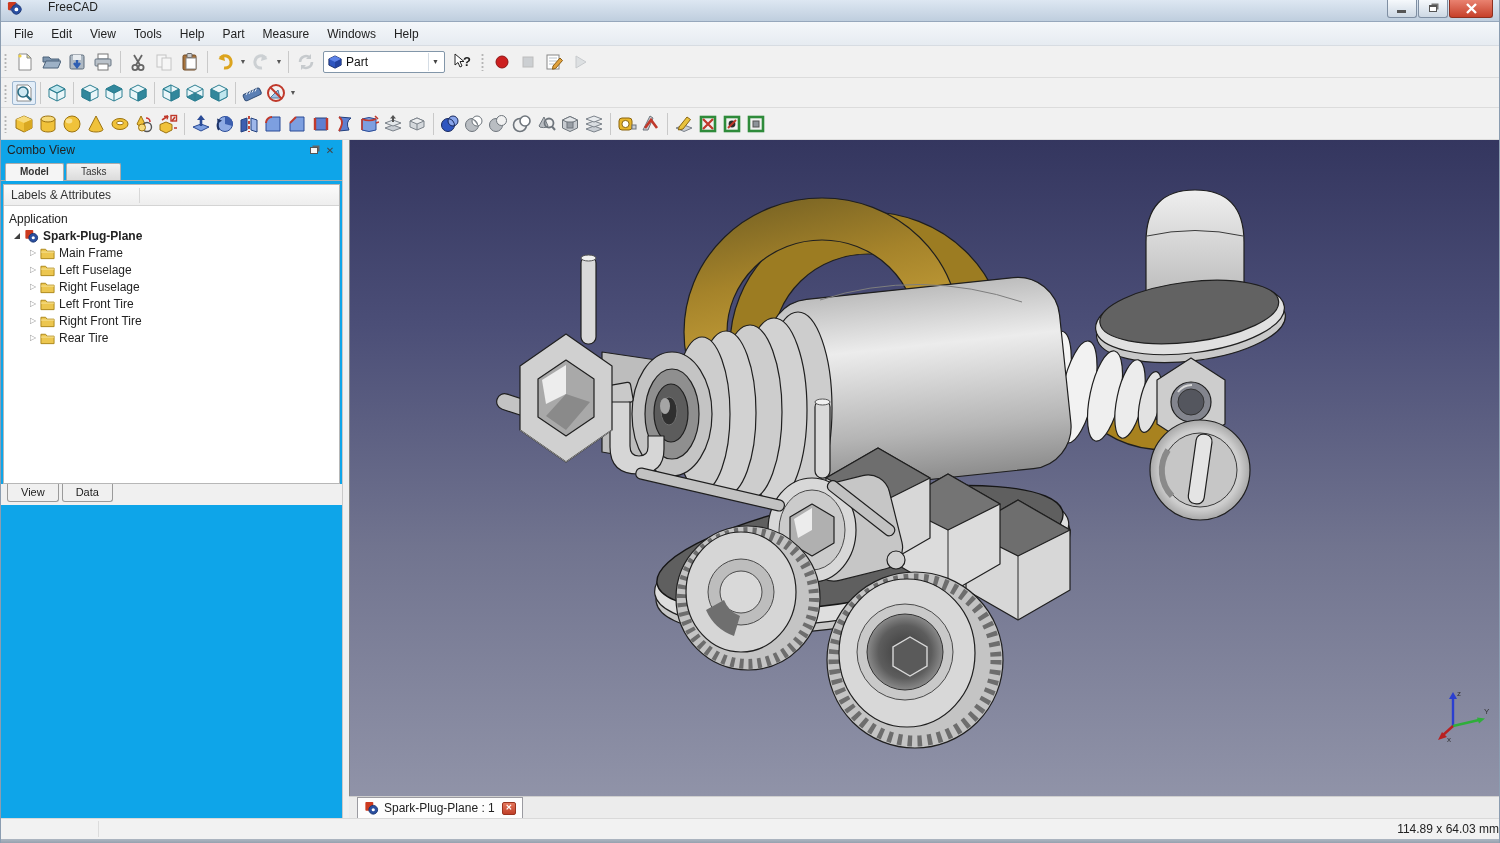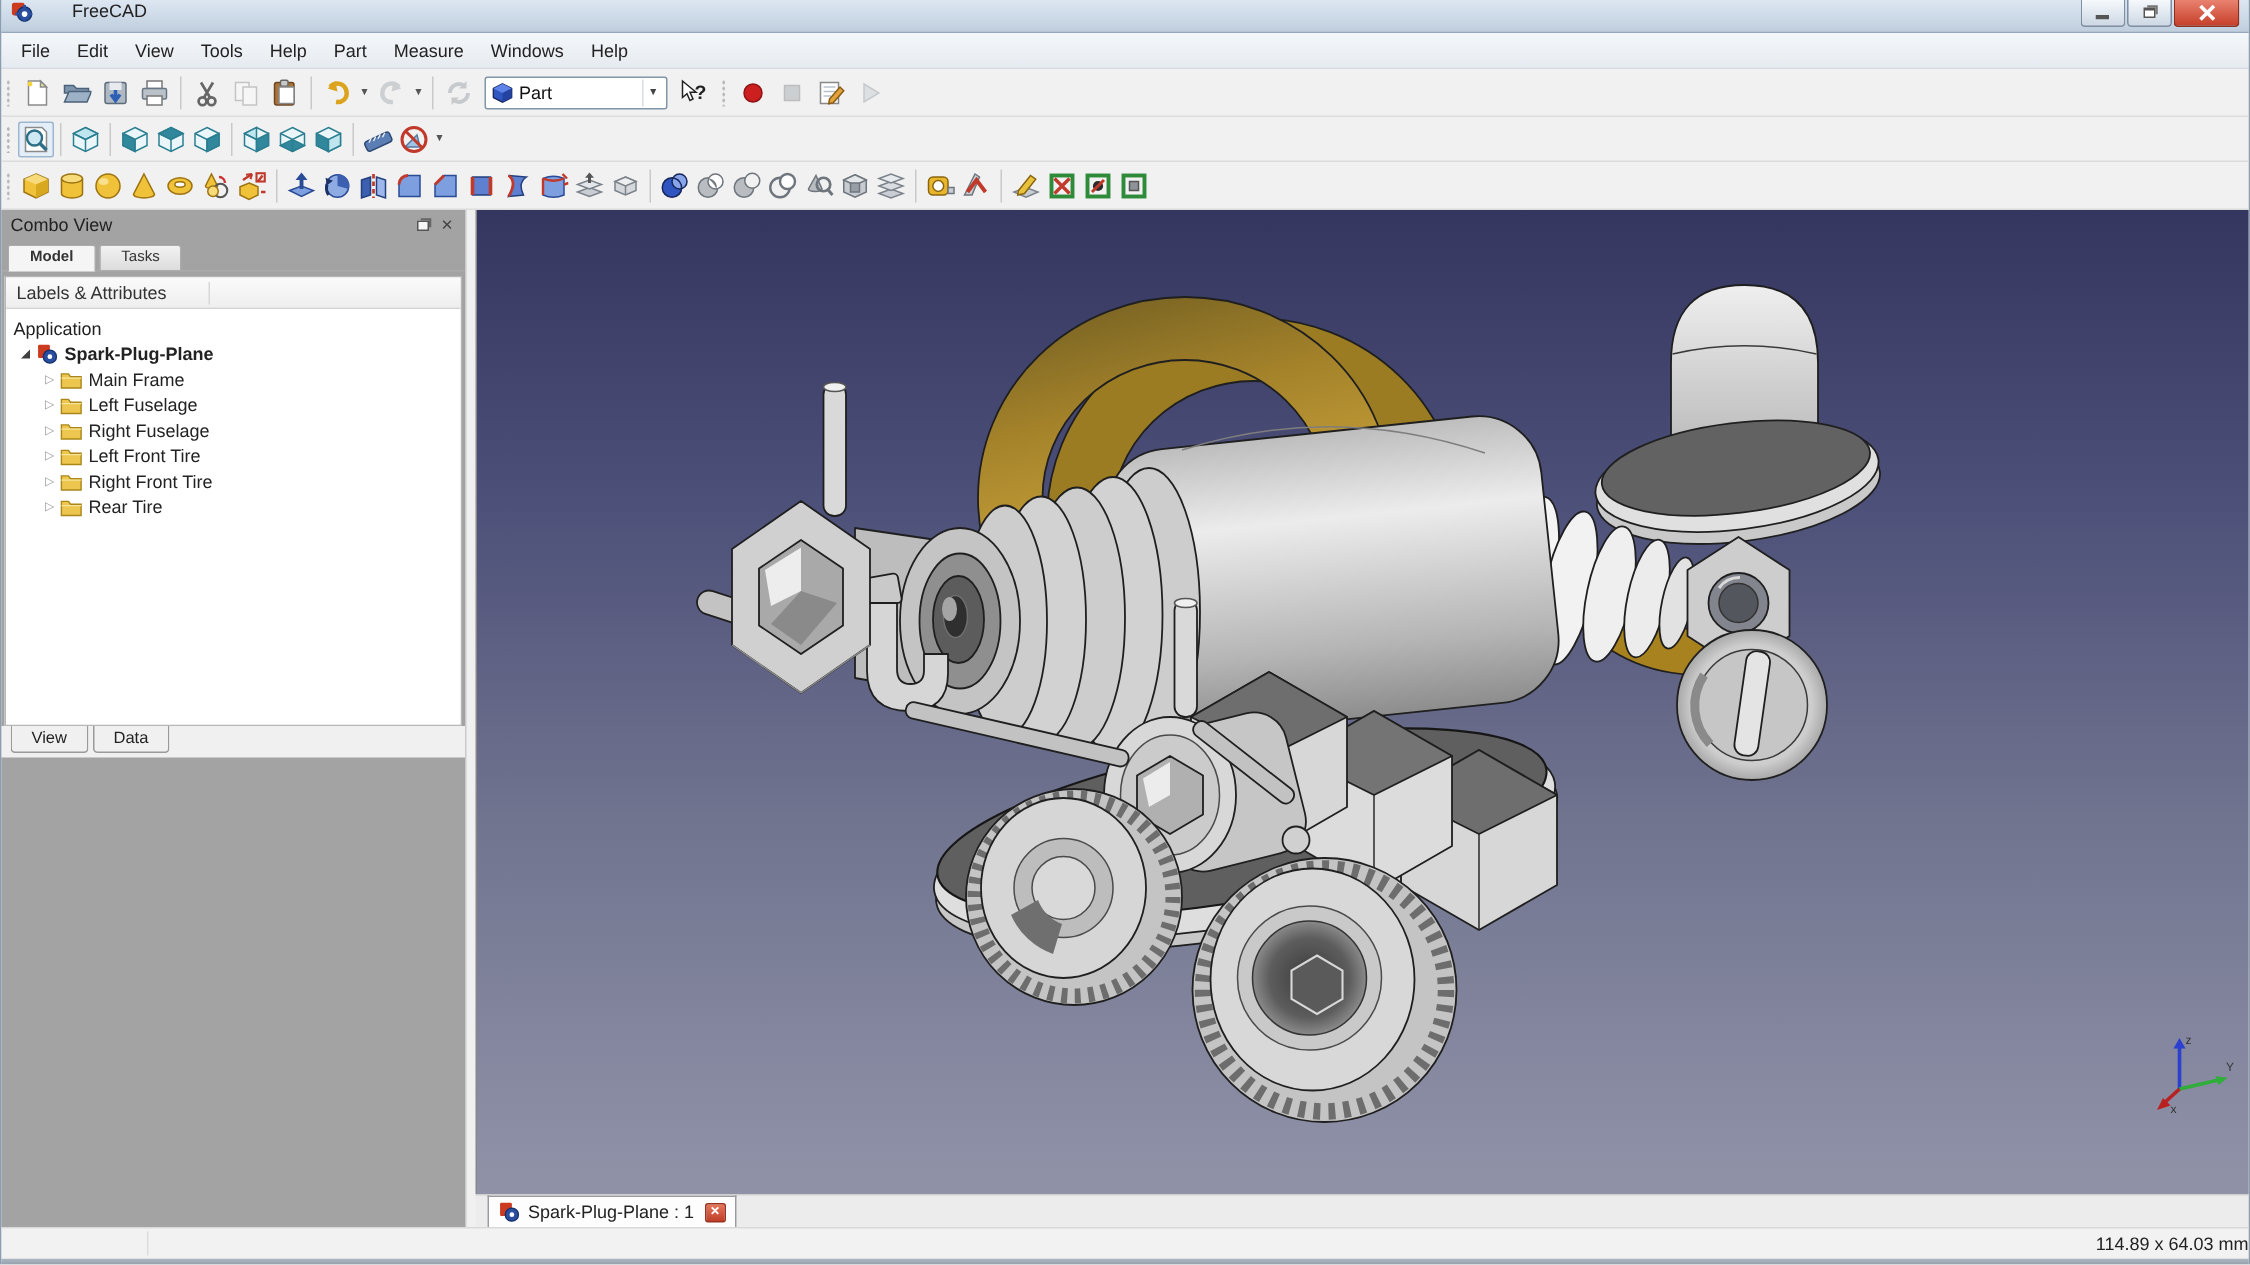--- a/index.html
+++ b/index.html
@@ -31,21 +31,21 @@
   .tbtn.disabled { opacity:.42; }
   .tbtn.pressed { border-color:#9db6cf; background:#e3eef9; }
   .dd-arrow { width:10px; height:24px; display:flex; align-items:center; justify-content:center; font-size:7px; color:#555; }
   .tsep { width:1px; height:22px; background:#c9c9c9; margin:0 4px; }
   .wb-combo { width:122px; height:22px; background:#fff; border:1px solid #8296a9; border-radius:2px; display:flex; align-items:center; padding:0 2px 0 4px; margin:0 4px; }
   .wb-combo .wb-label { flex:1; font-size:12px; padding-left:4px; color:#111; }
   .wb-combo .combo-arrow { width:14px; height:18px; border-left:1px solid #d5dde5; display:flex; align-items:center; justify-content:center; font-size:7px; color:#444; }
 
   
   .main { flex:1; display:flex; min-height:0; }
-  .combo-view { width:310px; background:#a3a3a3; border-right:1px solid #c9c9c9; display:flex; flex-direction:column; }
+  .combo-view { width:342px; background:#0ea5e9; border-right:1px solid #c9c9c9; display:flex; flex-direction:column; }
   .cv-header { height:20px; display:flex; align-items:center; padding:0 4px 0 6px; font-size:12px; color:#222; }
   .cv-header .cv-title { flex:1; }
   .cv-hbtn { width:16px; height:14px; display:flex; align-items:center; justify-content:center; color:#444; font-size:10px; }
   .float-glyph { width:8px; height:7px; border:1px solid #555; background:#f7f7f7; box-shadow:2px -2px 0 -0.5px #666; }
   .cv-tabs { height:21px; display:flex; align-items:flex-end; padding-left:4px; border-bottom:1px solid #ababab; }
   .cv-tab { padding:2px 14px 3px; font-size:10px; border:1px solid #ababab; border-bottom:none; border-radius:2px 2px 0 0; background:linear-gradient(#f2f2f2,#dcdcdc); margin-right:2px; color:#333; position:relative; }
   .cv-tab.active { background:#f5f5f5; font-weight:bold; top:1px; padding-bottom:4px; }
   .panel-box { margin:3px 2px 0; border:1px solid #b7b7b7; background:#fff; display:flex; flex-direction:column; }
   .tree-box { height:300px; }
   .list-header { height:21px; background:linear-gradient(#fbfbfb,#eeeeee); border-bottom:1px solid #d4d4d4; display:flex; align-items:center; font-size:12px; color:#333; }

